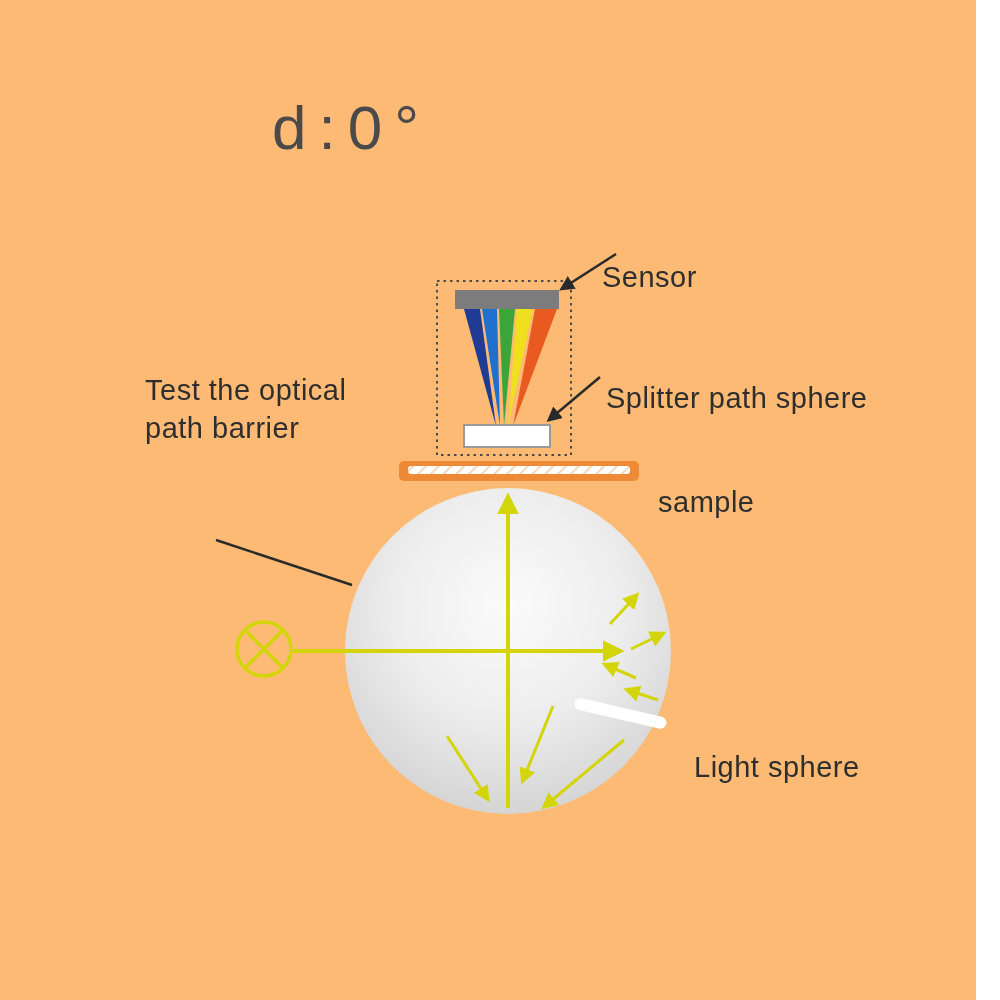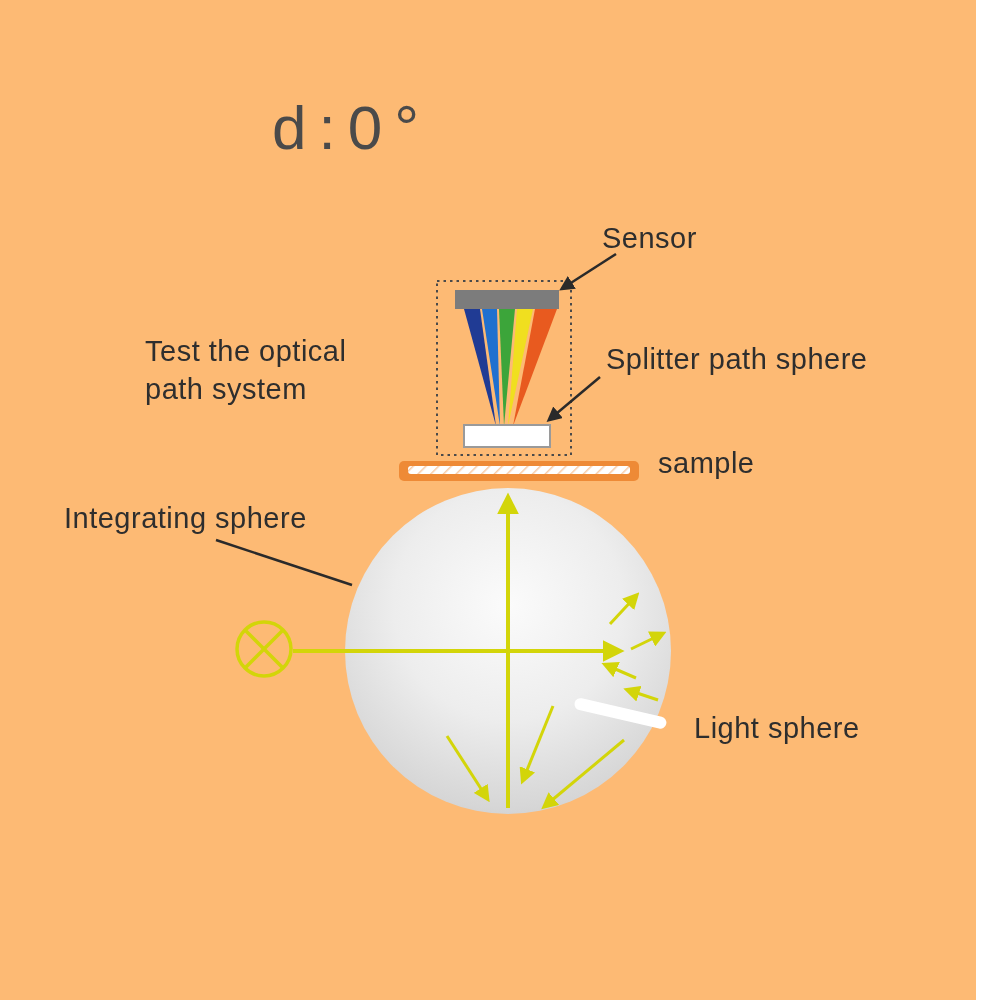--- a/index.html
+++ b/index.html
@@ -10,20 +10,21 @@
     font-family:"Liberation Sans", sans-serif;
     overflow:hidden;
   }
   .diagram-svg{position:absolute;left:0;top:0;}
   .lbl{
     position:absolute;
     color:var(--text-dark,#2e2e2e);
     font-size:29px;
     white-space:nowrap;
     letter-spacing:0.5px;
+    margin-top:39px;
   }
   .title{
     position:absolute;
     left:272px;top:92px;
     font-size:62px;
     color:#4a4a4a;
     letter-spacing:12px;
     font-weight:400;
   }
   .lbl-sensor{left:602px;top:222px;}
@@ -106,25 +107,24 @@
     <line x1="616" y1="254" x2="563" y2="288" stroke="var(--arrow-black,#2a2a2a)" stroke-width="2.5" marker-end="url(#arrowB)"></line>
     <line x1="600" y1="377" x2="550" y2="419" stroke="var(--arrow-black,#2a2a2a)" stroke-width="2.5" marker-end="url(#arrowB)"></line>
   </svg>
 
   <div class="title">d:0°</div>
 
   <div class="lbl lbl-sensor">Sensor</div>
 
   <div class="lbl lbl-test">
     <div>Test the optical</div>
-    <div>path system</div>
+    <div>path barrier</div>
   </div>
 
   <div class="lbl lbl-splitter">Splitter path sphere</div>
 
   <div class="lbl lbl-sample">sample</div>
 
-  <div class="lbl lbl-sphere">Integrating sphere</div>
 
 
   <div class="lbl lbl-barrier">Light sphere</div>
 
 </div>
 
 </body></html>

